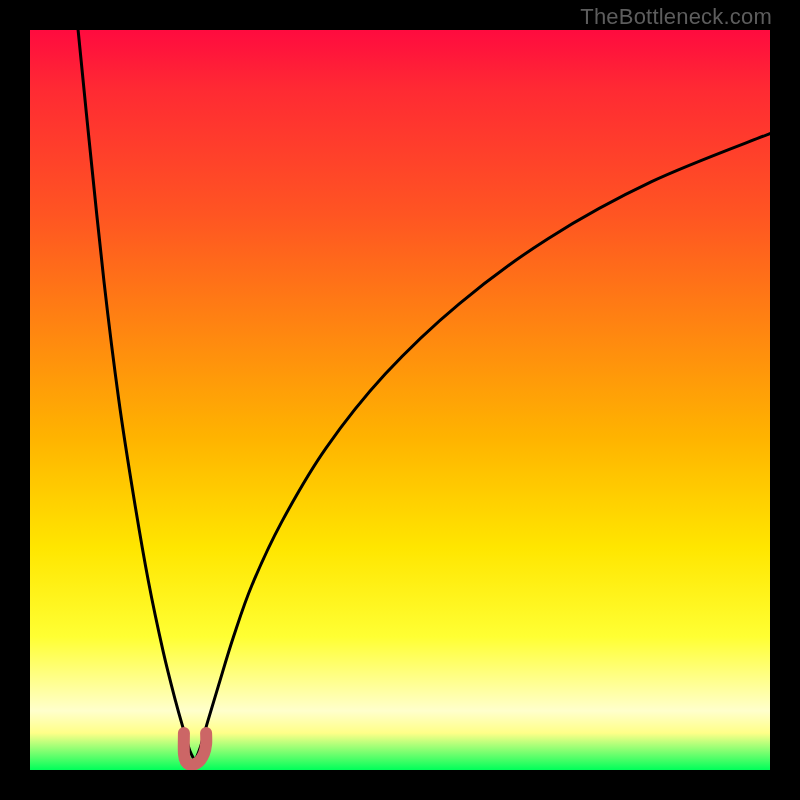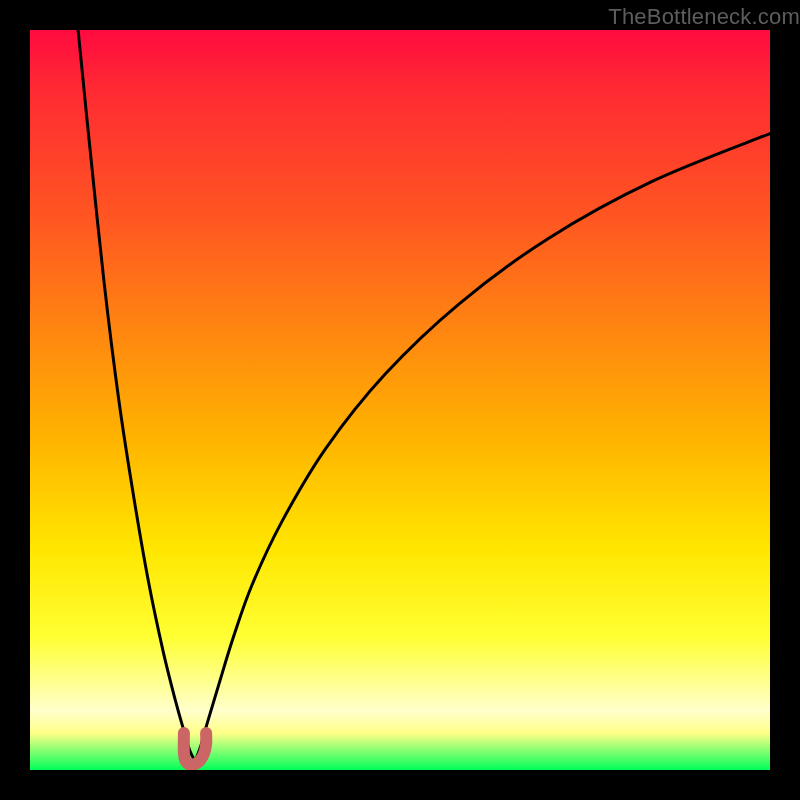--- a/index.html
+++ b/index.html
@@ -45,21 +45,21 @@
   }
   svg.curves {
     position: absolute;
     left: 0; top: 0;
     width: 740px;
     height: 740px;
   }
   .watermark {
     position: absolute;
     top: 4px;
-    right: 0;
+    right: 28px;
     color: #5d5d5d;
     font-size: 22px;
     font-weight: 500;
     letter-spacing: 0.2px;
   }
 </style>
 </head>
 <body>
 
 <div class="frame">

